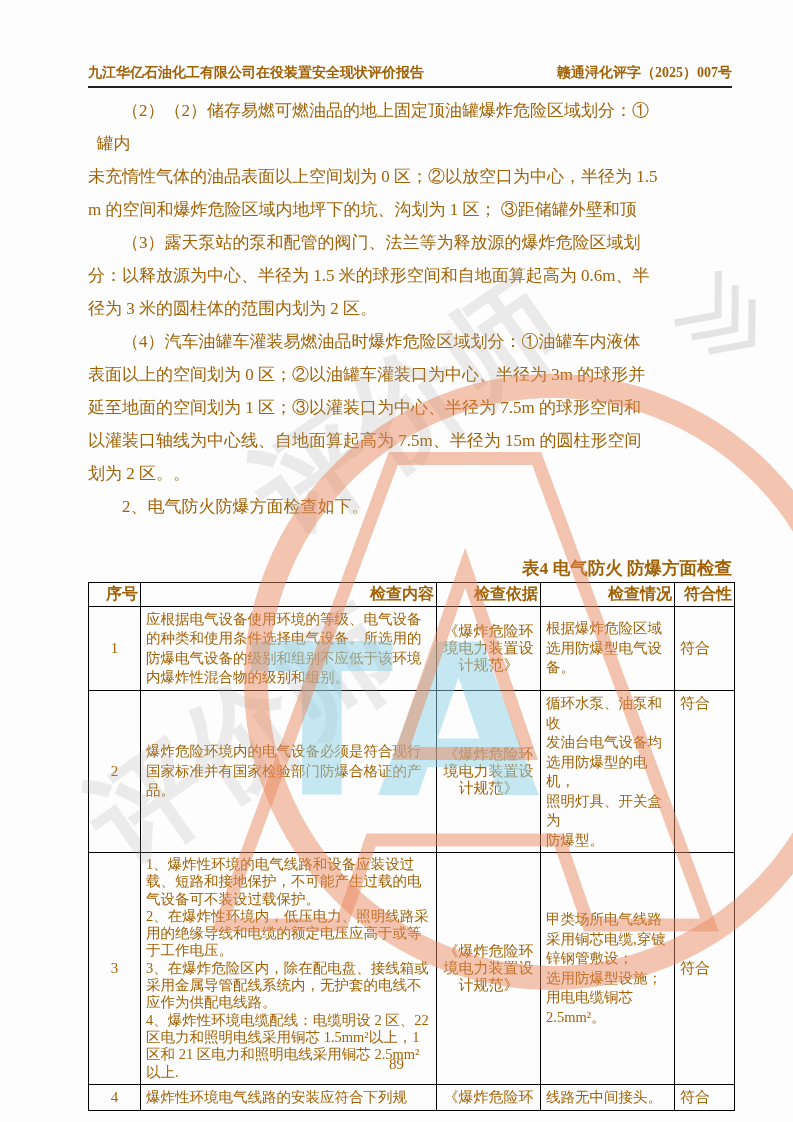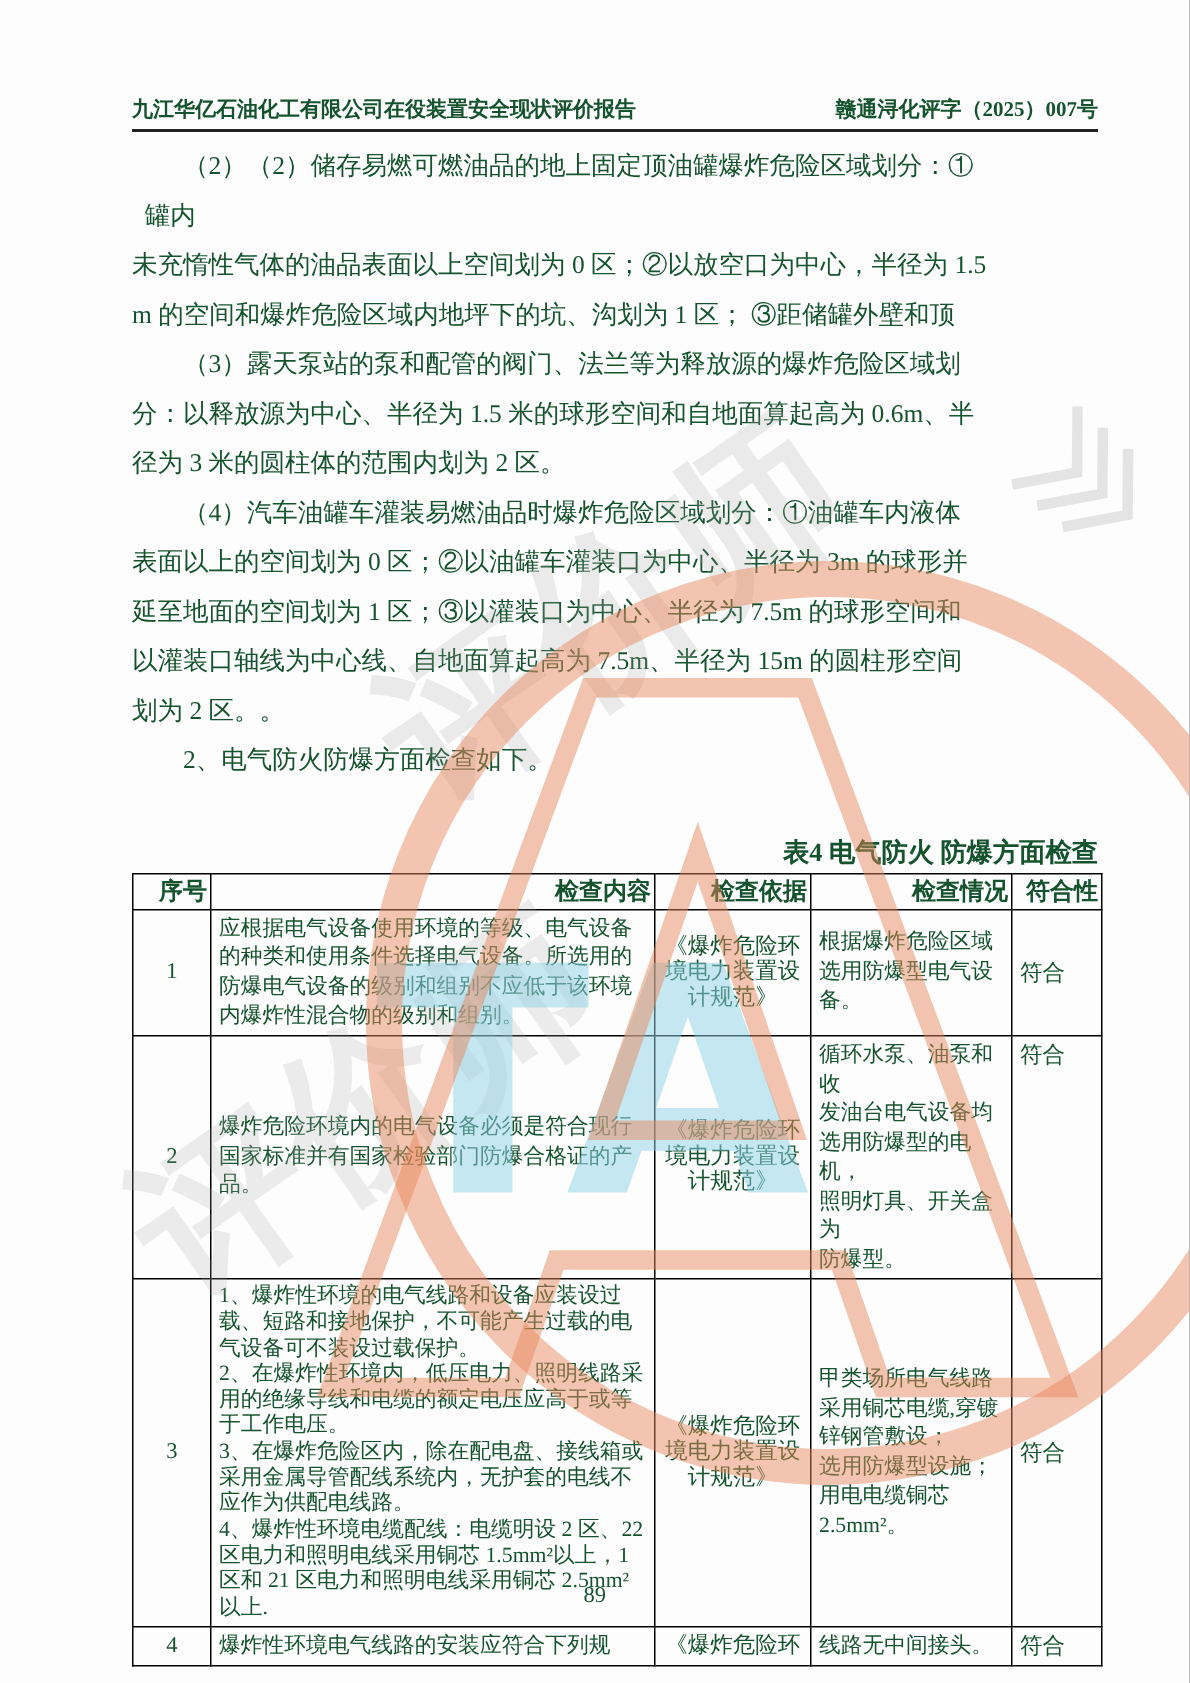--- a/index.html
+++ b/index.html
@@ -3,21 +3,21 @@
 <meta charset="utf-8">
 <style>
   html,body{margin:0;padding:0;background:#888;}
   .page{
     position:relative;
     width:793px;height:1122px;
     margin:0 auto;
     background:#fdfdfd;
     overflow:hidden;
     font-family:"Liberation Serif","DejaVu Serif",serif;
-    color:#14532d;
+    color:#a16207;
   }
   
   .doc-header{
     position:absolute;top:64px;left:88px;right:61px;
     display:flex;justify-content:space-between;align-items:flex-end;
     border-bottom:2px solid #222;
     padding-bottom:4px;
     font-size:14px;font-weight:bold;
     white-space:nowrap;
   }

